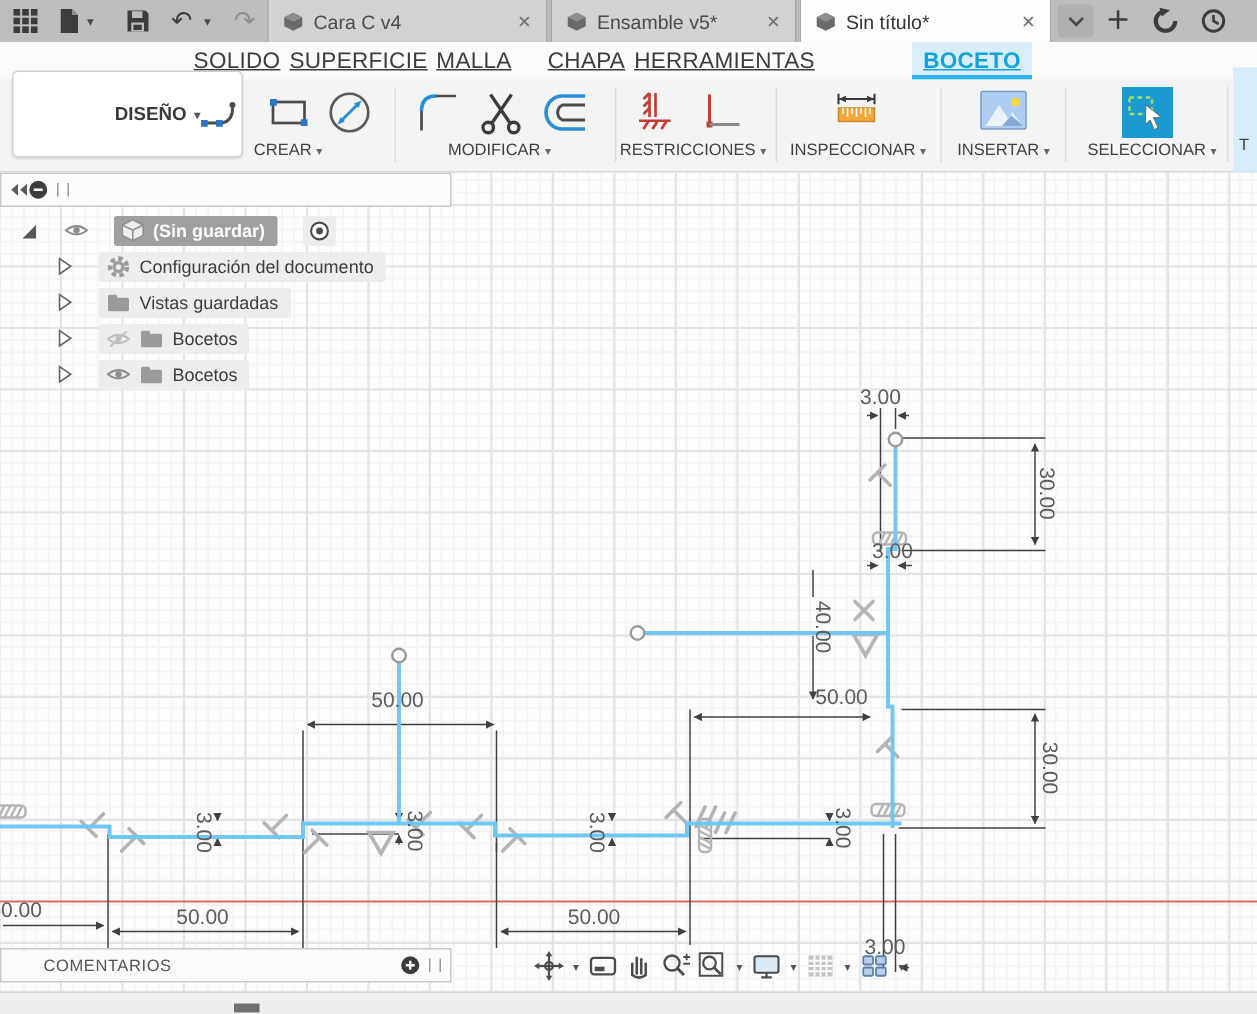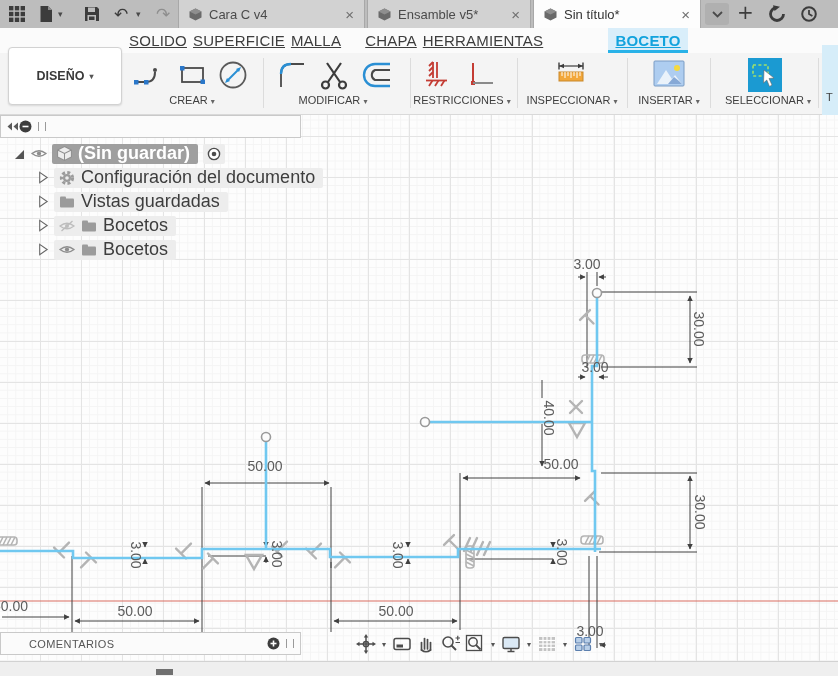--- a/index.html
+++ b/index.html
@@ -23,21 +23,21 @@
   .rtab{position:absolute;top:0;height:25px;line-height:25px;transform:translateX(-50%);font-size:15px;color:#3d3d3d;letter-spacing:.2px;white-space:nowrap;text-decoration:underline;}
   .rtab-active-bg{position:absolute;left:608px;top:0;width:80px;height:25px;background:#d9eefa;border-bottom:3px solid #29b2e8;box-sizing:border-box;}
   .rtab.active{color:#12a3dd;font-weight:bold;}
 
   
   .toolrow{position:absolute;left:0;top:53px;width:838px;height:62px;background:#f4f4f4;border-bottom:1px solid #d9d9d9;box-sizing:border-box;}
   .tool-divider{position:absolute;top:5px;width:1px;height:50px;background:#dcdcdc;}
   .group-label{position:absolute;top:41px;transform:translateX(-50%);font-size:11px;color:#3f3f3f;white-space:nowrap;text-align:right;}
   .group-label .car{font-size:8px;color:#666;}
   .design-btn{position:absolute;left:8px;top:-6px;width:112px;height:56px;background:#fff;border:1px solid #d2d2d2;border-radius:4px;
-              box-shadow:0 1px 2px rgba(0,0,0,.12);display:flex;align-items:center;justify-content:center;font-size:12.5px;font-weight:bold;color:#3a3a3a;gap:5px;}
+              box-shadow:0 1px 2px rgba(0,0,0,.12);display:flex;align-items:center;justify-content:center;font-size:12.5px;font-weight:bold;color:#3a3a3a;gap:5px;padding-left:40px;}
   .tool-icon{position:absolute;top:4px;}
   .finish-strip{position:absolute;left:822px;top:-8px;width:16px;height:70px;background:#d6edf9;}
   .finish-strip span{position:absolute;left:4px;top:46px;font-size:11px;color:#3f3f3f;}
 
   
   .canvas{position:absolute;left:0;top:115px;width:838px;height:546px;background-color:#fdfdfd;
     background-image:
       linear-gradient(#e4e4e4 1px,transparent 1px),
       linear-gradient(90deg,#e4e4e4 1px,transparent 1px),
       linear-gradient(#f4f4f4 1px,transparent 1px),
@@ -45,21 +45,21 @@
     background-size:41px 41px,41px 41px,8.2px 8.2px,8.2px 8.2px;
     background-position:-1px -20px,-1px -20px,-1px -20px,-1px -20px;}
   svg.sketch{position:absolute;left:0;top:115px;}
   svg.sketch text{font-family:"Liberation Sans",sans-serif;font-size:14px;fill:#5c5c5c;}
 
   
   .panelbar{position:absolute;left:0;width:301px;height:23px;background:#fbfbfb;border:1px solid #c9c9c9;box-sizing:border-box;
             display:flex;align-items:center;font-size:11px;color:#555;letter-spacing:.4px;}
   .panelbar .ttl{margin-left:8px;flex:1;}
   .grip{display:inline-block;width:6px;height:9px;border-left:1px solid #9a9a9a;border-right:1px solid #9a9a9a;margin:0 6px 0 6px;}
-  .navrow{position:absolute;height:21px;display:flex;align-items:center;gap:5px;font-size:18px;color:#3d3d3d;}
+  .navrow{position:absolute;height:21px;display:flex;align-items:center;gap:17px;font-size:12px;color:#3d3d3d;}
   .pill{display:flex;align-items:center;gap:6px;background:#ededed;border-radius:2px;height:20px;padding:0 8px 0 5px;}
   .pill.dark{background:#9f9f9f;color:#fff;font-weight:bold;}
 
   
   .navbar-bottom{position:absolute;top:633px;height:22px;display:flex;align-items:center;gap:4px;}
   .nb-caret{font-size:8px;color:#555;margin:0 2px;}
   .bottomstrip{position:absolute;left:0;top:661px;width:838px;height:15px;background:#efefef;border-top:1px solid #d2d2d2;box-sizing:border-box;}
   .bottomstrip .nub{position:absolute;left:156px;top:7px;width:17px;height:6px;background:#707070;}
 </style>
 </head>

